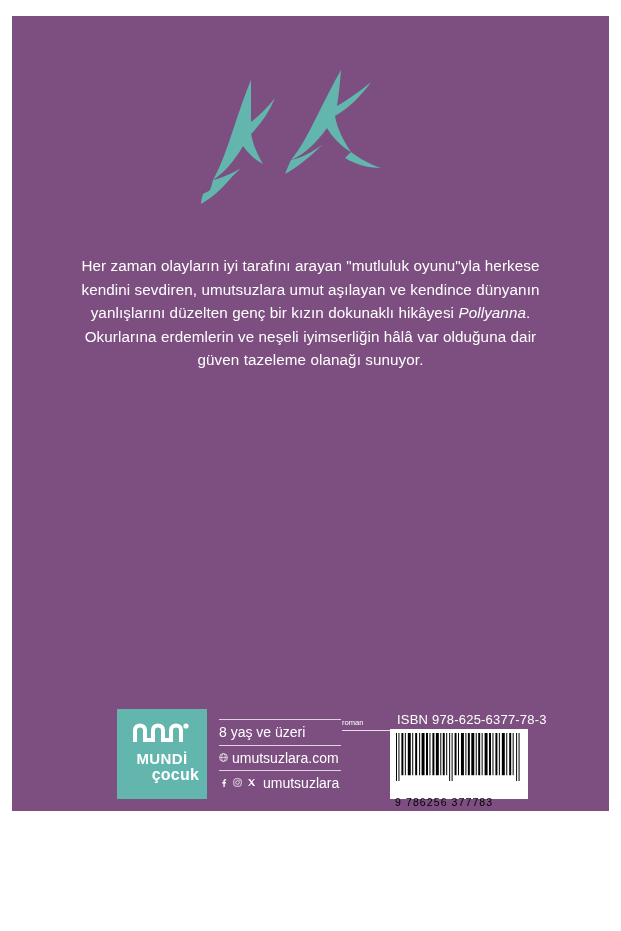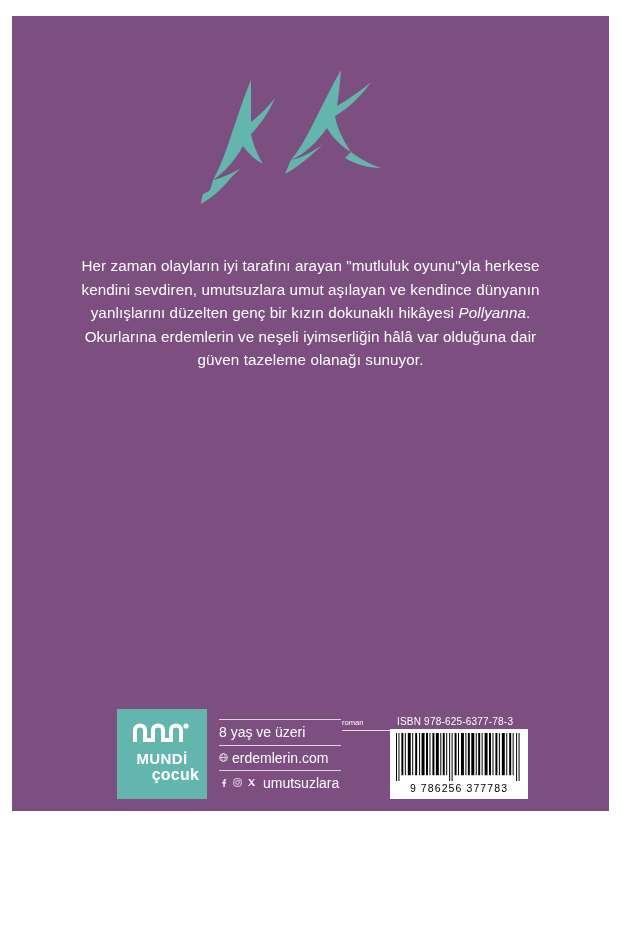--- a/index.html
+++ b/index.html
@@ -147,46 +147,46 @@
     width: 48px;
     height: 0.7px;
     background: rgba(255,255,255,0.8);
   }
 
   .isbn-text {
     position: absolute;
     left: 385px;
     bottom: 84px;
     color: #ffffff;
-    font-size: 10px;
+    font-size: 13px;
     letter-spacing: 0.2px;
   }
 
   .barcode-box {
     position: absolute;
     left: 378px;
     bottom: 12px;
     width: 138px;
     height: 70px;
     background: #ffffff;
     padding: 4px 5px 2px 5px;
     box-sizing: border-box;
   }
   .bars {
     width: 100%;
     height: 48px;
     display: block;
   }
   .barcode-num {
-    text-align: center;
+    text-align: left;
     font-size: 10.5px;
     color: #000000;
     letter-spacing: 1.1px;
     font-family: "Liberation Sans", sans-serif;
-    margin-top: 1px;
+    margin-top: 15px;
   }
 </style>
 </head>
 <body>
 
 <div class="page">
   <div class="cover">
 
     <div class="birds">
       <svg width="240" height="150" viewBox="0 0 240 150">
@@ -225,21 +225,21 @@
           <span>8 yaş ve üzeri</span>
         </div>
         <div class="info-row">
           <span class="mini-icon">
             <svg width="9" height="9" viewBox="0 0 12 12">
                 <circle cx="6" cy="6" r="5.2" fill="none" stroke="#ffffff" stroke-width="1"></circle>
                 <ellipse cx="6" cy="6" rx="2.4" ry="5.2" fill="none" stroke="#ffffff" stroke-width="0.8"></ellipse>
                 <path d="M1 6 H11" stroke="#ffffff" stroke-width="0.8"></path>
               </svg>
           </span>
-          <span>erdemlerin.com</span>
+          <span>umutsuzlara.com</span>
         </div>
         <div class="info-row">
           <span class="soc">
             <span class="mini-icon">
               <svg width="9" height="9" viewBox="0 0 12 12">
                   <path d="M7.6 12V7.2H9.1L9.4 5.4H7.6V4.3c0-.5.2-.9.9-.9h1V1.8C9.2 1.7 8.7 1.7 8.2 1.7 6.8 1.7 5.9 2.5 5.9 4.1v1.3H4.3v1.8h1.6V12H7.6z" fill="#ffffff"></path>
                 </svg>
             </span>
             <span class="mini-icon">
               <svg width="9" height="9" viewBox="0 0 12 12">

